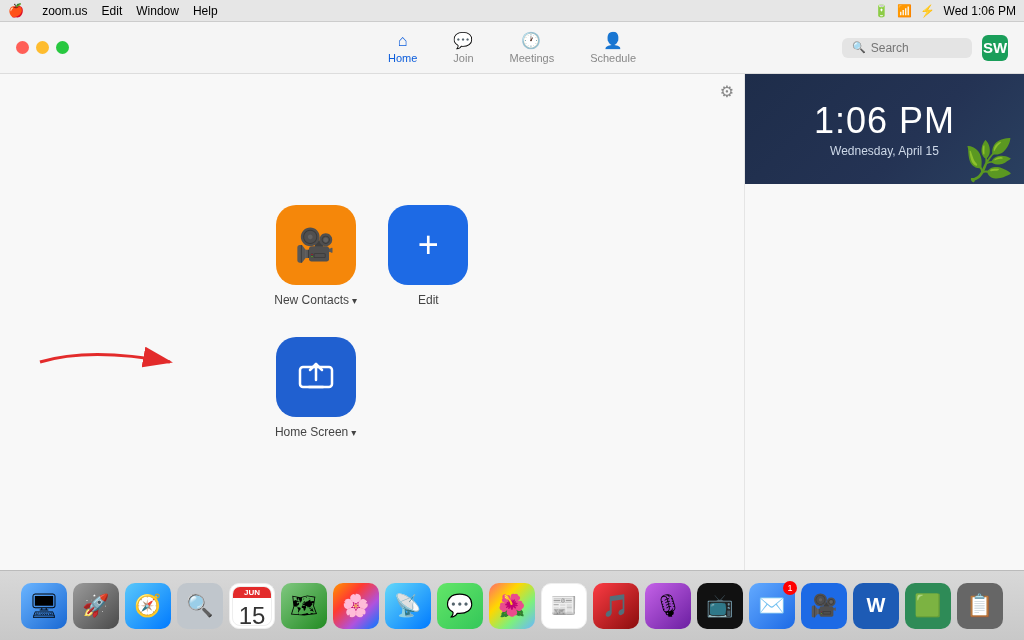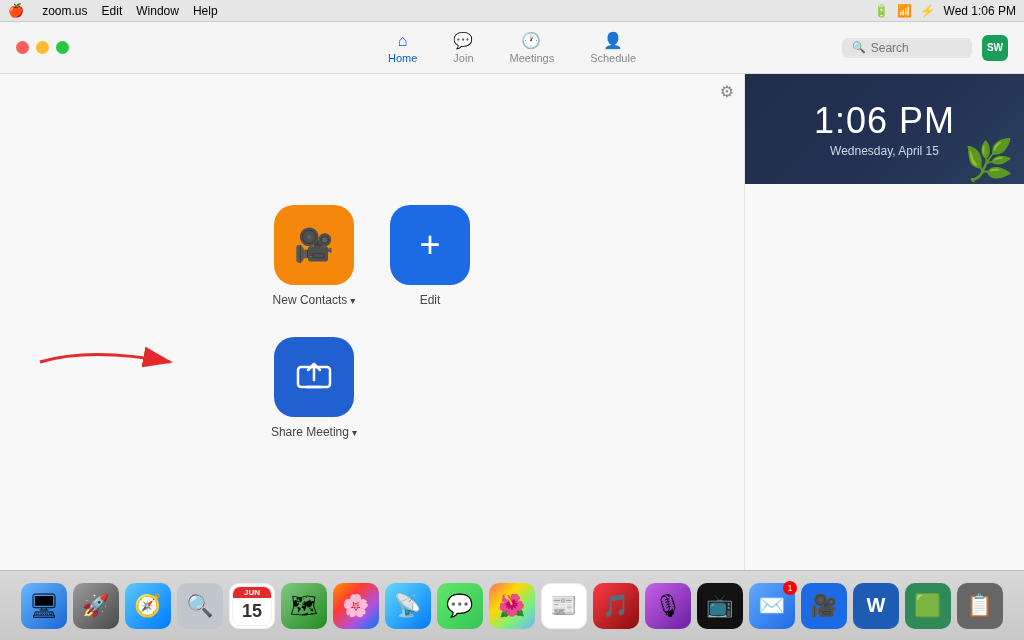--- a/index.html
+++ b/index.html
@@ -111,21 +111,21 @@
       width: 90px;
     }
     .search-icon-small { font-size: 11px; color: #888; }
 
     .avatar-btn {
       width: 26px;
       height: 26px;
       border-radius: 6px;
       background: #1a9e5a;
       color: white;
-      font-size: 10px;
+      font-size: 15px;
       font-weight: 700;
       display: flex;
       align-items: center;
       justify-content: center;
       margin-left: 10px;
       cursor: pointer;
     }
 
     
     .main-content {
@@ -389,21 +389,21 @@
       <div class="action-item">
         <div class="action-btn" style="background:#2060d0;">
           <svg width="38" height="38" viewBox="0 0 38 38">
             <rect x="3" y="9" width="32" height="20" rx="3" fill="none" stroke="white" stroke-width="2.5"></rect>
             <polyline points="19,6 19,22" stroke="white" stroke-width="2.5" stroke-linecap="round"></polyline>
             <polyline points="13,12 19,6 25,12" stroke="white" stroke-width="2.5" stroke-linecap="round" stroke-linejoin="round" fill="none"></polyline>
             <line x1="12" y1="29" x2="26" y2="29" stroke="white" stroke-width="2.5" stroke-linecap="round"></line>
           </svg>
         </div>
         <div class="action-label">
-          <span>Share Meeting</span>
+          <span>Home Screen</span>
           <span style="font-size:10px;">▾</span>
         </div>
       </div>
     </div>
   </div>
 
   <div class="right-panel">
 
     <div class="clock-widget">
       <div class="clock-time">1:06 PM</div>
@@ -415,21 +415,21 @@
 </div>
 
 <div class="dock">
   <div class="dock-item app-finder" style="font-size:24px;">🖥</div>
   <div class="dock-item" style="background:linear-gradient(135deg,#9b9b9b,#4a4a4a);font-size:22px;">🚀</div>
   <div class="dock-item" style="background:linear-gradient(135deg,#5ac8fa,#007aff);font-size:22px;">🧭</div>
   <div class="dock-item" style="background:#c0c6cc;font-size:22px;">🔍</div>
   <div class="dock-item" style="background:white;font-size:18px;border:1px solid #eee;">
     <div style="display:flex;flex-direction:column;align-items:center;width:40px;height:40px;border-radius:8px;overflow:hidden;border:1px solid #eee;">
       <div style="background:#e32b2b;color:white;font-size:8px;font-weight:bold;width:100%;text-align:center;padding:1px;">JUN</div>
-      <div style="font-size:18px;font-weight:bold;color:#333;line-height:1.5;">15</div>
+      <div style="font-size:24px;font-weight:normal;color:#333;line-height:1.5;">15</div>
     </div>
   </div>
   <div class="dock-item" style="background:linear-gradient(135deg,#80c880,#228B22);font-size:22px;">🗺</div>
   <div class="dock-item" style="background:linear-gradient(135deg,#ff9500,#ff3b30,#af52de,#007aff);font-size:22px;">🌸</div>
   <div class="dock-item" style="background:linear-gradient(135deg,#64d8f9,#007aff);font-size:22px;">📡</div>
   <div class="dock-item" style="background:linear-gradient(135deg,#63e668,#34c759);font-size:22px;">💬</div>
   <div class="dock-item" style="background:linear-gradient(135deg,#ff6b6b,#ffd700,#7df07d,#6bb5ff);font-size:22px;">🌺</div>
   <div class="dock-item" style="background:white;font-size:22px;border:1px solid #eee;">📰</div>
   <div class="dock-item" style="background:linear-gradient(135deg,#fc3c44,#8b0d0d);font-size:22px;">🎵</div>
   <div class="dock-item" style="background:linear-gradient(135deg,#c562e8,#6b1fa1);font-size:22px;">🎙</div>

